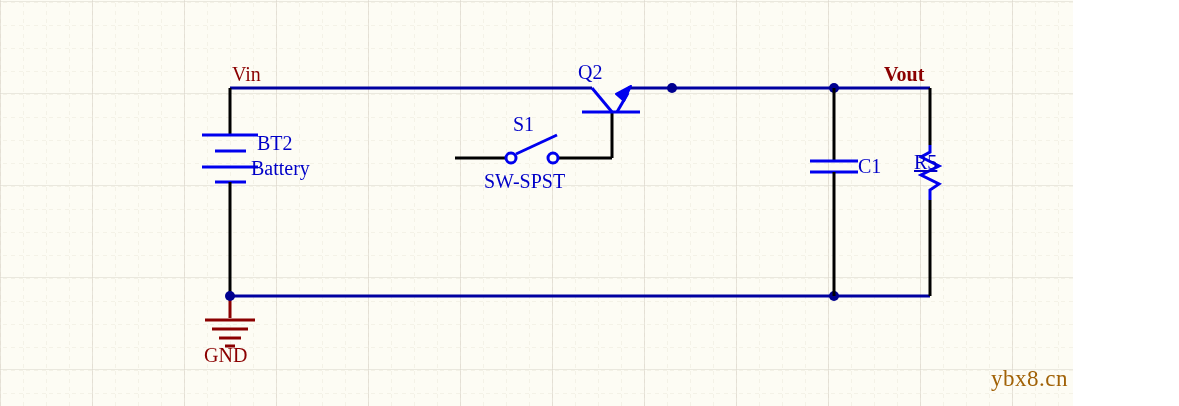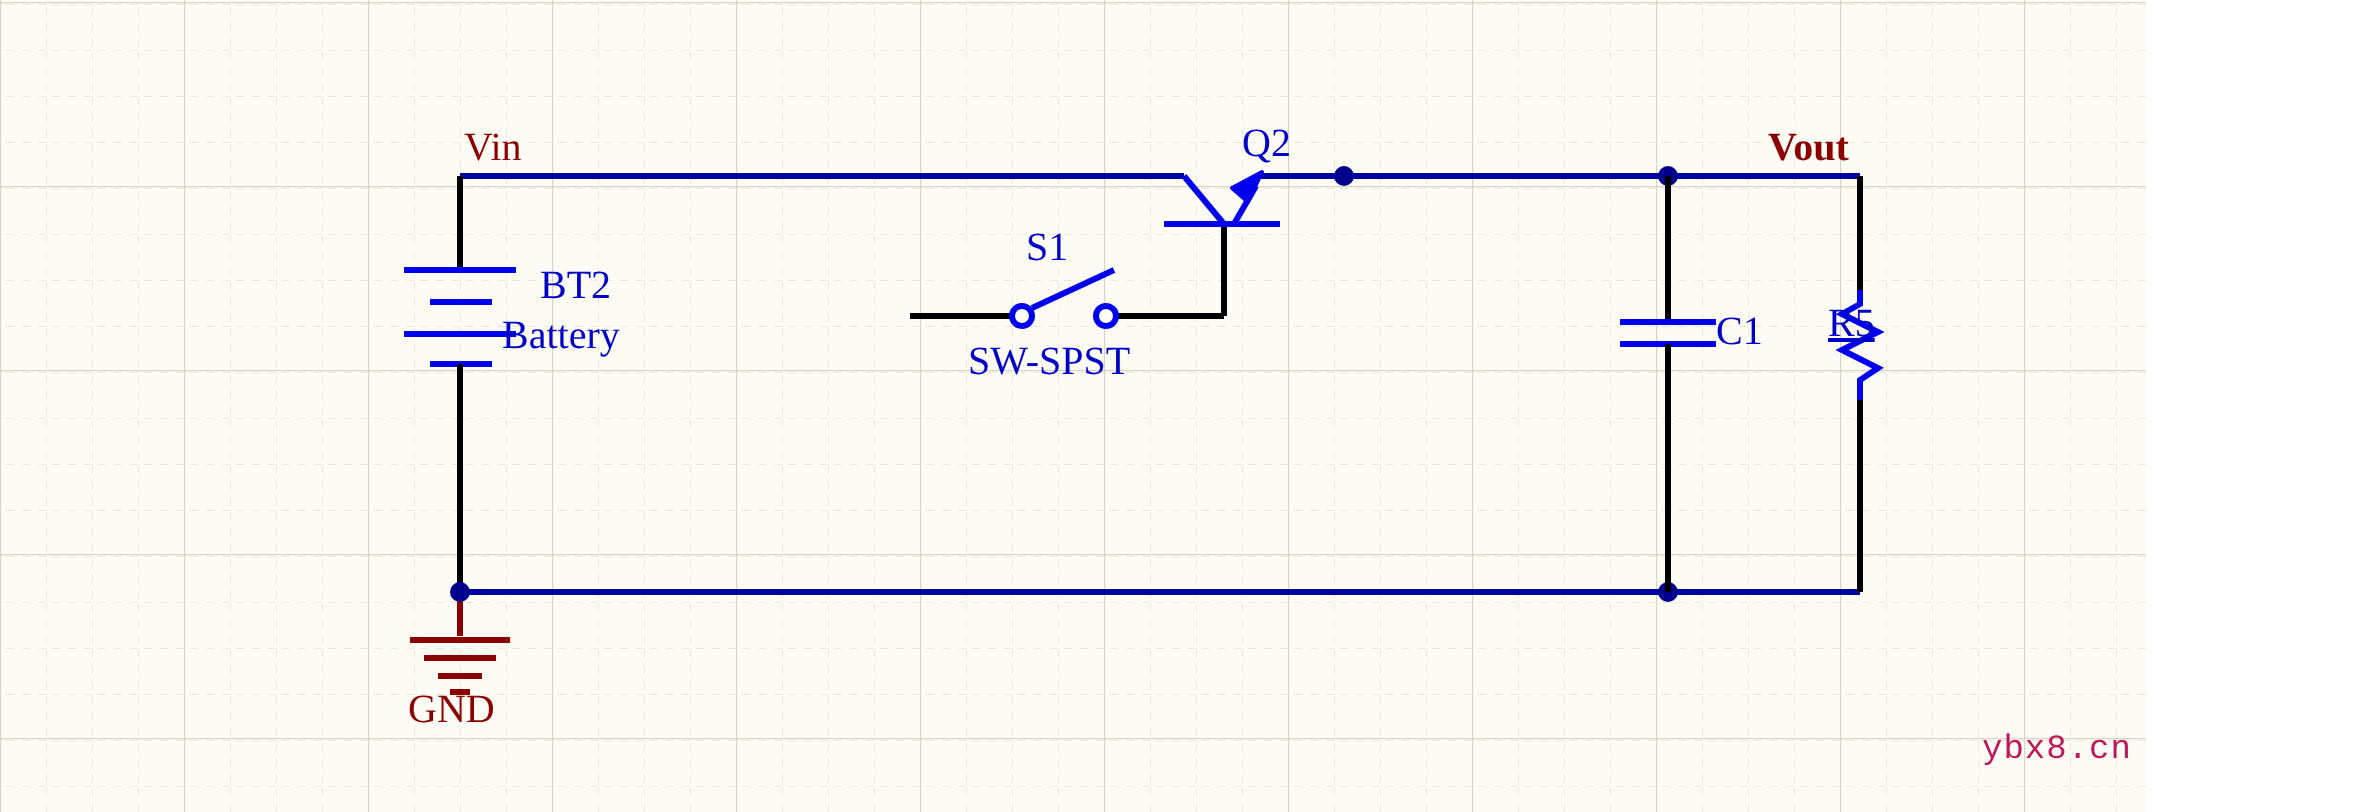--- a/index.html
+++ b/index.html
@@ -38,23 +38,23 @@
     color: #0000c8;
     font-size: 20px;
     font-family: "Liberation Serif", "DejaVu Serif", serif;
   }
   .lbl-cjk {
     color: #3a3ac0;
     font-size: 23px;
     font-family: "DejaVu Sans", sans-serif;
   }
   .lbl-watermark {
-    color: #be185d;
-    font-size: 17px;
-    font-family: Liberation Mono, monospace;
+    color: #a16207;
+    font-size: 23px;
+    font-family: Liberation Serif, serif;
     letter-spacing: 0.5px;
   }
 </style>
 </head>
 <body>
 
 <div id="schematic-canvas">
 
   <svg class="grid-layer" width="1179" height="406" viewBox="0 0 1179 406" xmlns="http://www.w3.org/2000/svg">
     <defs>
@@ -143,30 +143,30 @@
     </g>
 
   </svg>
 
   <div class="label lbl-net" style="left:232px; top:64px;">Vin</div>
 
   <div class="label lbl-net" style="left:884px; top:64px;font-weight:bold;">Vout</div>
 
   <div class="label lbl-net" style="left:204px; top:345px;">GND</div>
 
-  <div class="label lbl-ref" style="left:270px; top:133px;">BT2</div>
+  <div class="label lbl-ref" style="left:257px; top:133px;">BT2</div>
 
   <div class="label lbl-ref" style="left:251px; top:158px;">Battery</div>
 
 
   <div class="label lbl-ref" style="left:513px; top:114px;">S1</div>
 
   <div class="label lbl-ref" style="left:484px; top:171px;">SW-SPST</div>
 
-  <div class="label lbl-ref" style="left:578px; top:62px;margin-left:43px;">Q2</div>
+  <div class="label lbl-ref" style="left:578px; top:62px;">Q2</div>
 
   <div class="label lbl-ref" style="left:858px; top:156px;">C1</div>
 
   <div class="label lbl-ref" style="left:914px; top:152px;text-decoration:underline;">R5</div>
 
   <div class="label lbl-watermark" style="left:991px; top:367px;">ybx8.cn</div>
 
 </div>
 
 </body></html>

